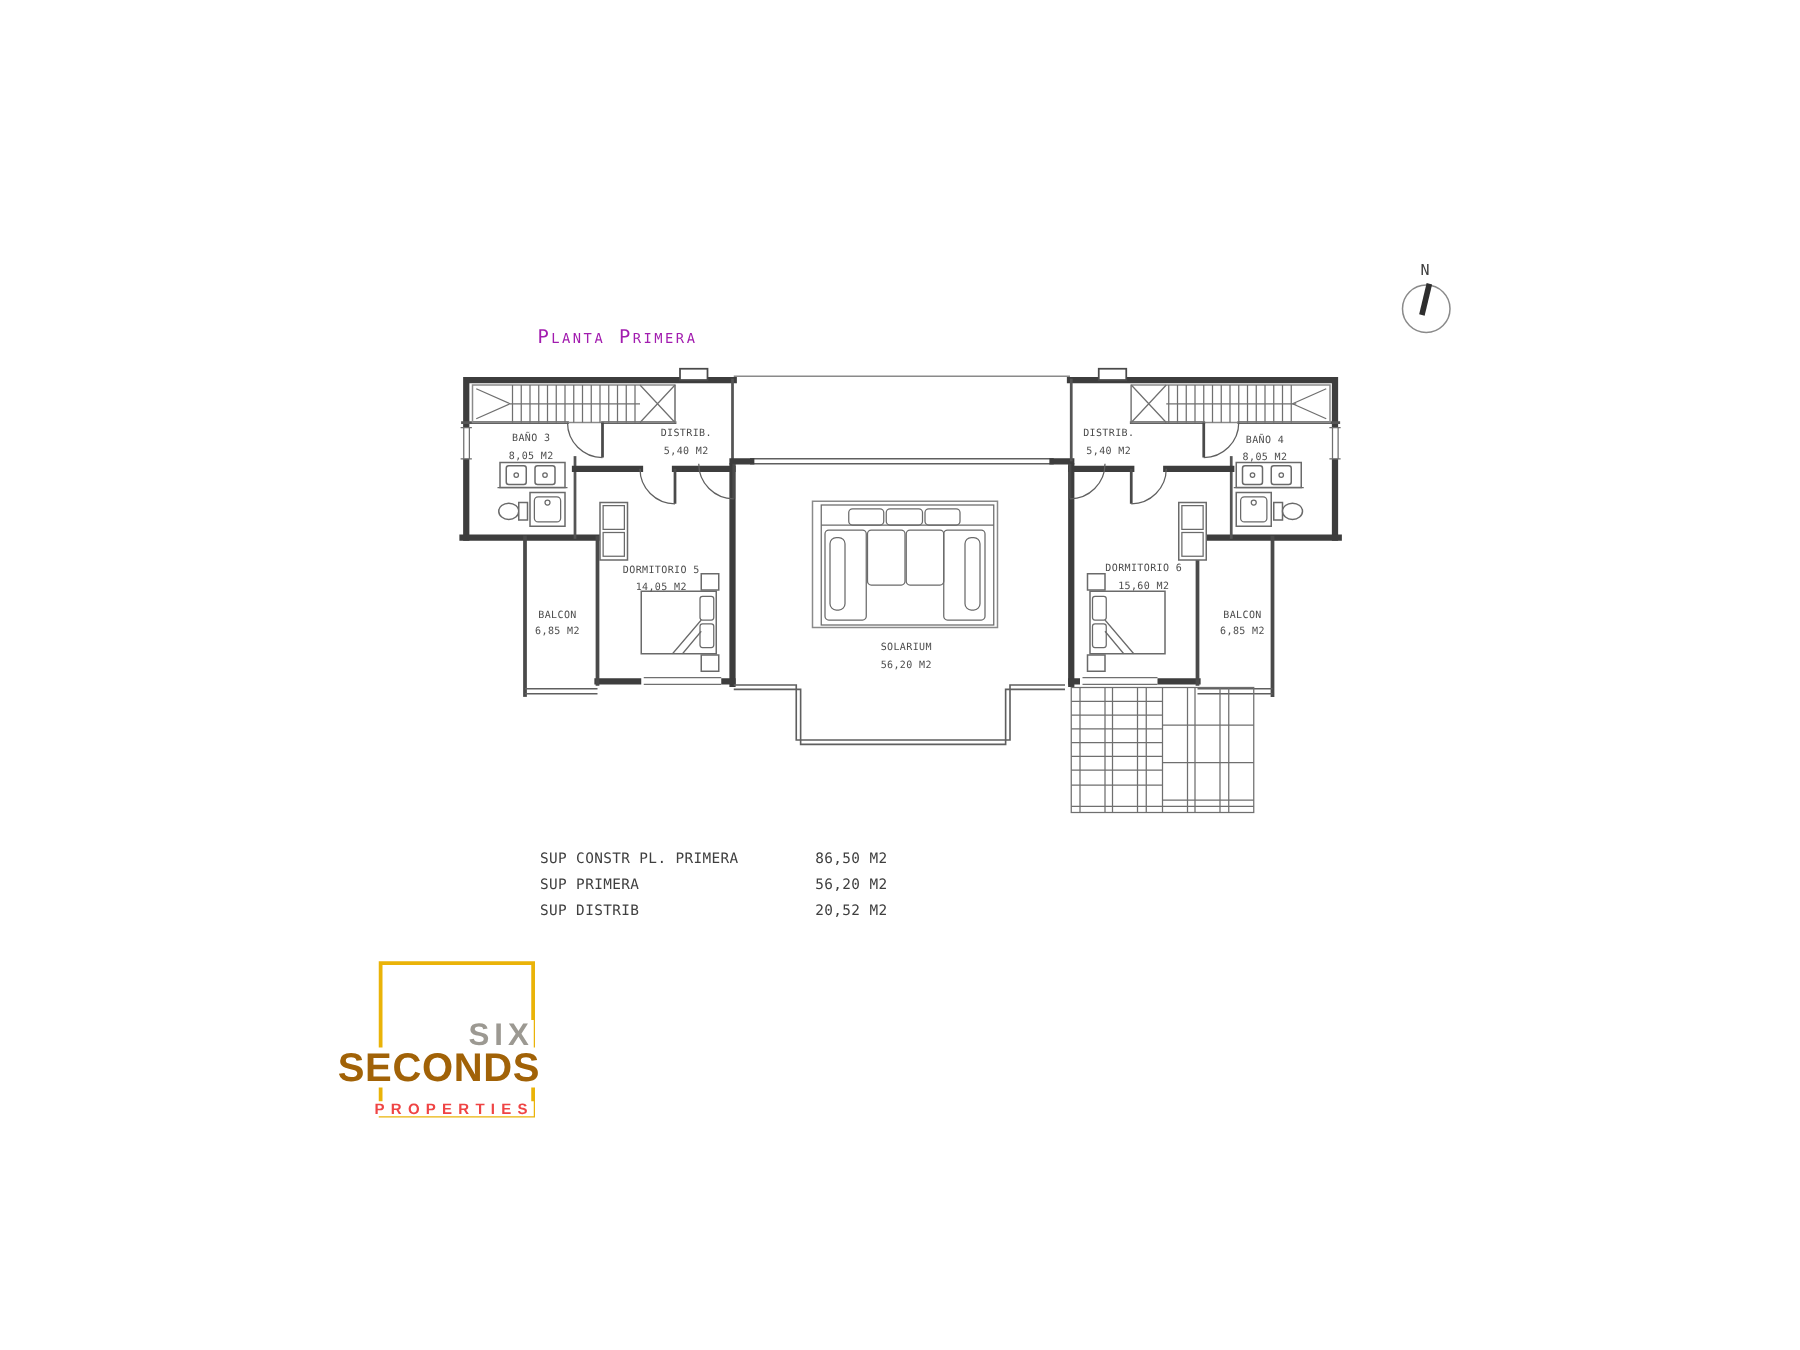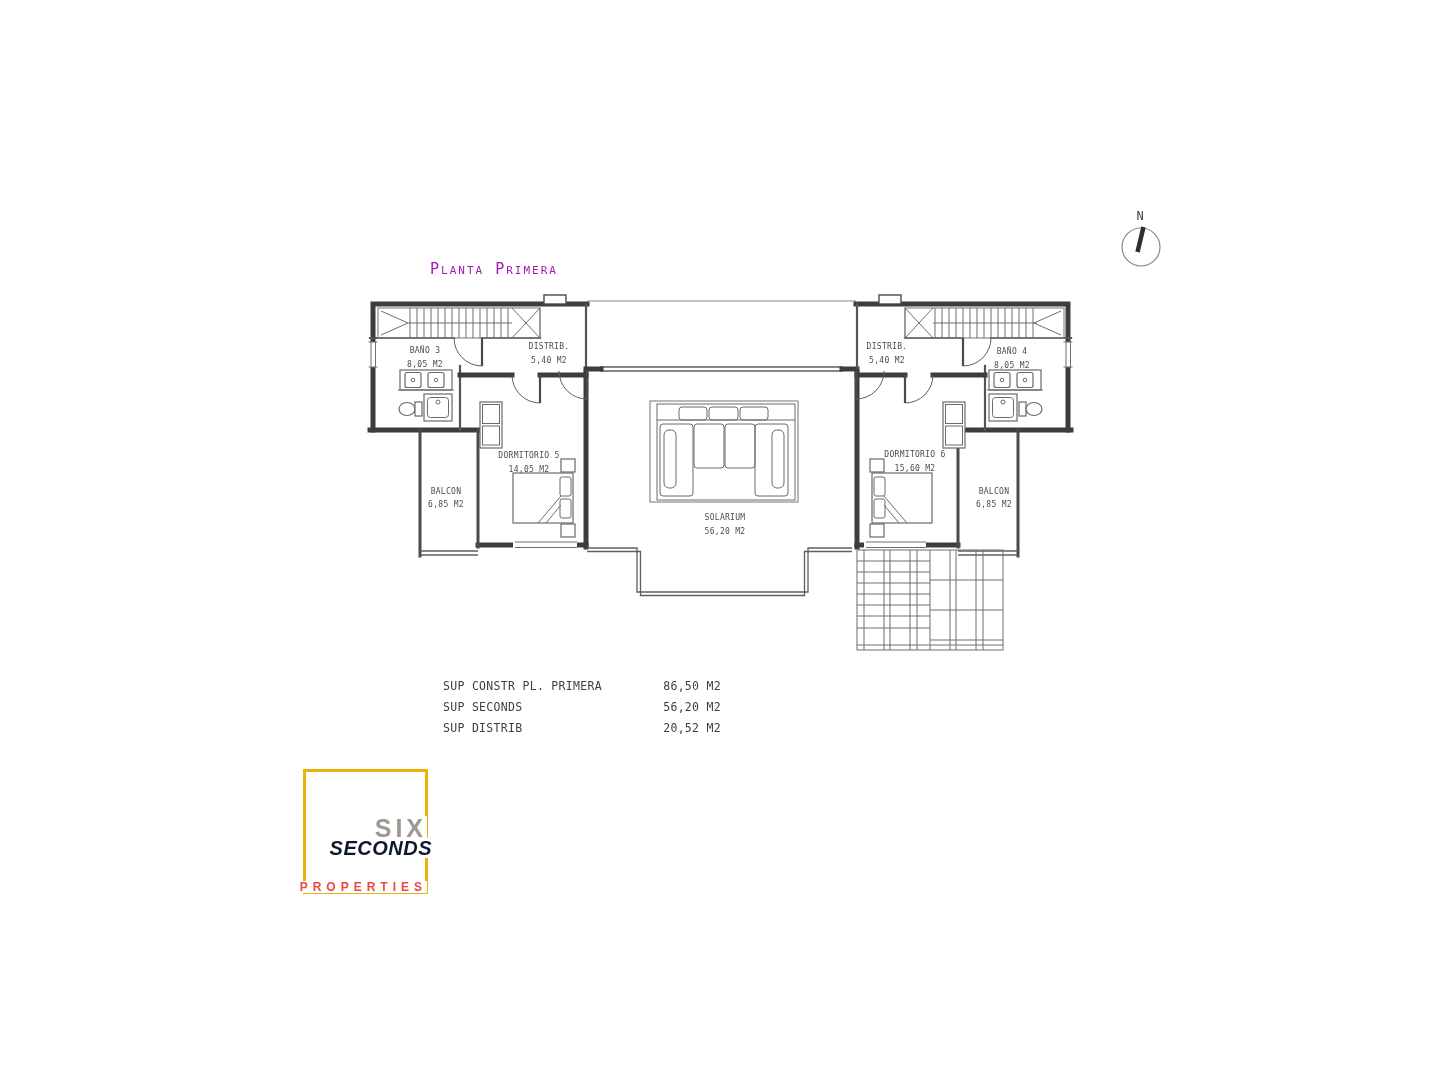--- a/index.html
+++ b/index.html
@@ -30,33 +30,33 @@
   .door{fill:none;stroke:#5f5f5f;stroke-width:1;}
   .leaf{fill:none;stroke:#4a4a4a;stroke-width:2.2;}
   .winfill{fill:#ffffff;stroke:none;}
   .room-label{
     font-family:"DejaVu Sans Mono","Liberation Mono",monospace;
     font-size:8px;fill:#4c4c4c;letter-spacing:0.3px;text-anchor:middle;
   }
   .compass-n{font-family:"DejaVu Sans Mono",monospace;font-size:12px;fill:#3f3f3f;text-anchor:middle;}
 
   
-  #summary{left:443px;top:676px;width:278px;font-size:11.5px;color:#3f3f3f;letter-spacing:0.3px;}
+  #summary{left:432px;top:676px;width:278px;font-size:11.5px;color:#3f3f3f;letter-spacing:0.3px;}
   .sum-row{position:relative;height:21px;line-height:21px;white-space:nowrap;}
   .sum-val{position:absolute;right:0;top:0;text-align:right;}
 
   
   #logo{
     left:303px;top:769px;width:125px;height:125px;
     border:3px solid #eab308;box-sizing:border-box;
   }
   #logo span{position:absolute;line-height:1;background:#ffffff;white-space:nowrap;
     font-family:"Liberation Sans","DejaVu Sans",sans-serif;}
   #logo-six{right:-2px;top:44px;font-size:25px;font-weight:bold;letter-spacing:4px;color:#9c9992;padding-left:3px;}
-  #logo-seconds{right:-7px;top:66px;font-size:20px;font-weight:800;letter-spacing:0.5px;color:#0f172a;padding-left:3px;font-style:italic;}
+  #logo-seconds{right:-7px;top:66px;font-size:32px;font-weight:800;letter-spacing:0.5px;color:#a16207;padding-left:3px;}
   #logo-properties{right:-2px;top:109px;font-size:12px;font-weight:bold;letter-spacing:5px;color:#ef4444;padding-left:3px;}
 </style>
 </head>
 <body>
 
 <div class="abs" id="plan-title">Planta Primera</div>
 
 <svg class="abs" id="plan-svg" width="1440" height="1080" viewBox="0 0 1440 1080">
 
   <g>
@@ -244,21 +244,21 @@
     <text class="room-label" x="994" y="507">6,85 M2</text>
   </g>
 </svg>
 
 <div class="abs" id="summary">
   <div class="sum-row">
     <span>SUP CONSTR PL. PRIMERA</span>
     <span class="sum-val">86,50 M2</span>
   </div>
   <div class="sum-row">
-    <span>SUP SECONDS</span>
+    <span>SUP PRIMERA</span>
     <span class="sum-val">56,20 M2</span>
   </div>
   <div class="sum-row">
     <span>SUP DISTRIB</span>
     <span class="sum-val">20,52 M2</span>
   </div>
 </div>
 
 <div class="abs" id="logo">
   <span id="logo-six">SIX</span>

